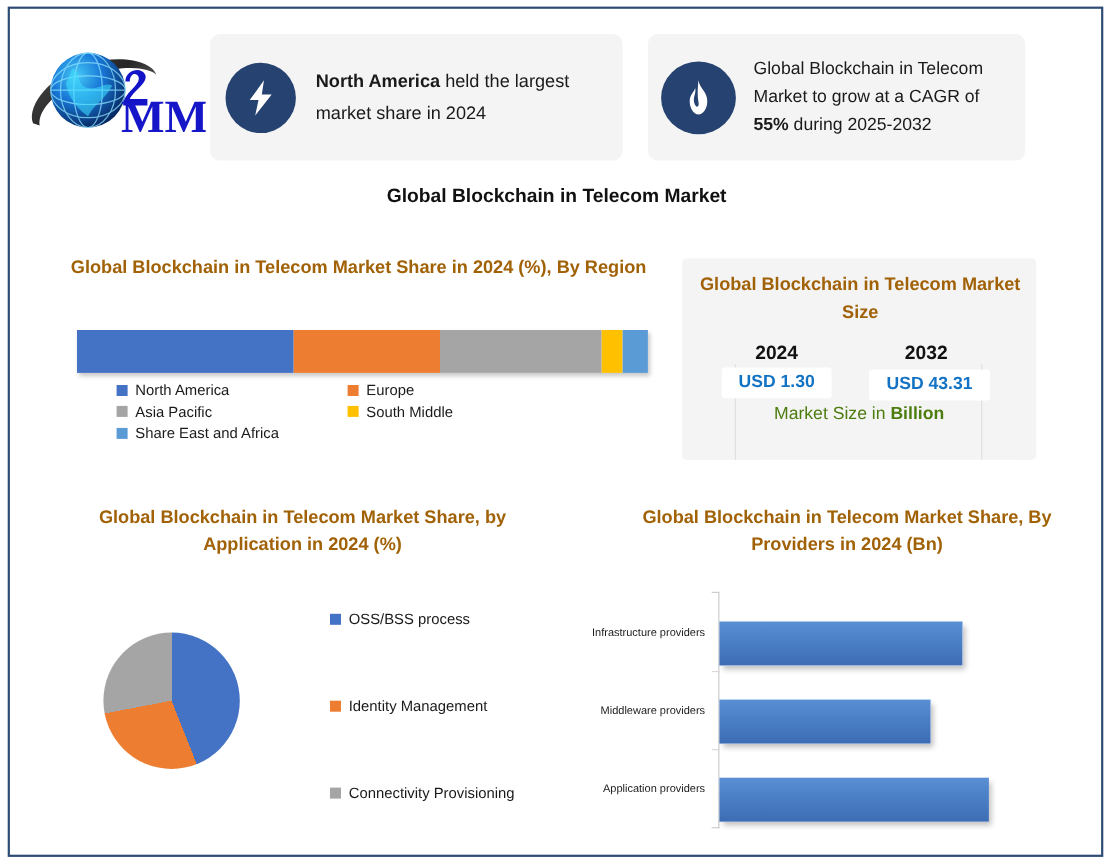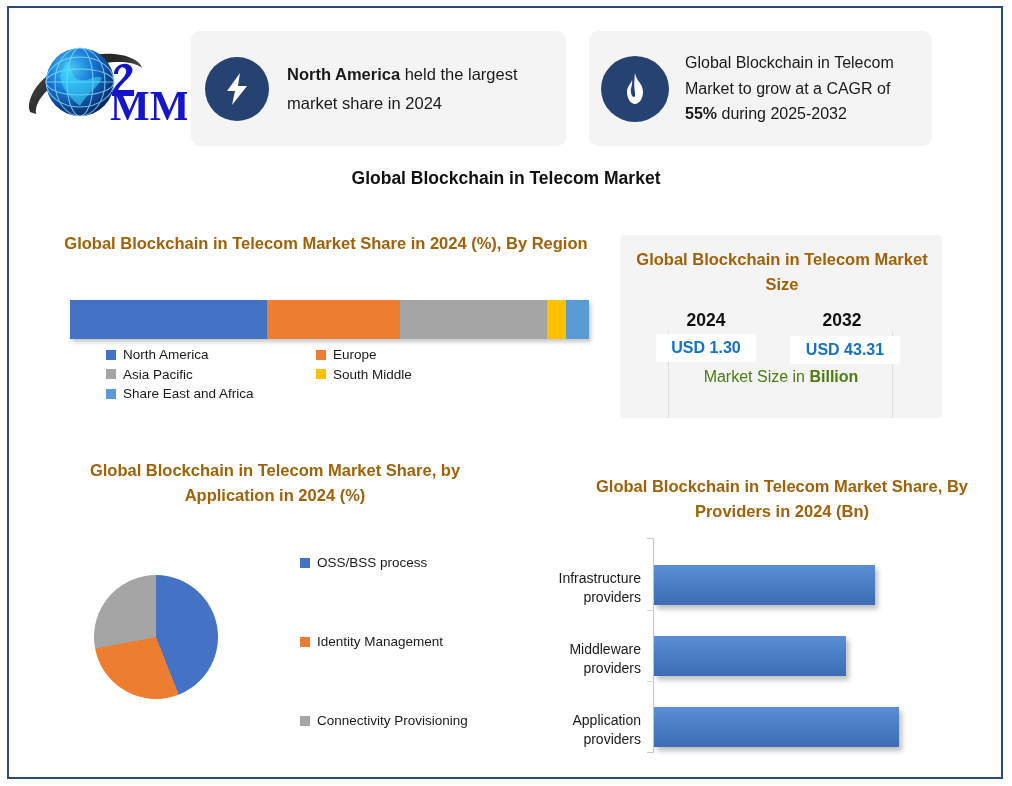--- a/index.html
+++ b/index.html
@@ -200,21 +200,21 @@
     font-size: 13.5px;
     color: #1a1a1a;
     white-space: nowrap;
     padding-left: 16px;
   }
   #pie-li-0 { left: 284px; top: 555px; }
   #pie-li-1 { left: 284px; top: 634px; }
   #pie-li-2 { left: 284px; top: 713px; justify-content: space-between; }
 
   
-  #prov-title { left: 572px; top: 458px; width: 420px; margin-top: 16px; }
+  #prov-title { left: 560px; top: 458px; width: 420px; }
   #prov-chart {
     position: absolute;
     left: 520px;
     top: 535px;
     width: 440px;
     height: 225px;
   }
   #prov-axis {
     position: absolute;
     left: 133px;
@@ -236,21 +236,21 @@
     width: 7px;
     height: 1px;
     background: #d8d8d8;
   }
   .prov-row { position: absolute; left: 0; width: 440px; }
   .prov-label {
     position: absolute;
     left: 0;
     width: 121px;
     text-align: right;
-    font-size: 14px;
+    font-size: 10px;
     color: #1a1a1a;
     line-height: 1.35;
   }
   .prov-bar {
     position: absolute;
     left: 134px;
     height: 40px;
     background: linear-gradient(to bottom, #5b8fd4 0%, #4a7fc6 45%, #3d6db4 100%);
     box-shadow: 3px 4px 5px rgba(0,0,0,0.25);
   }

